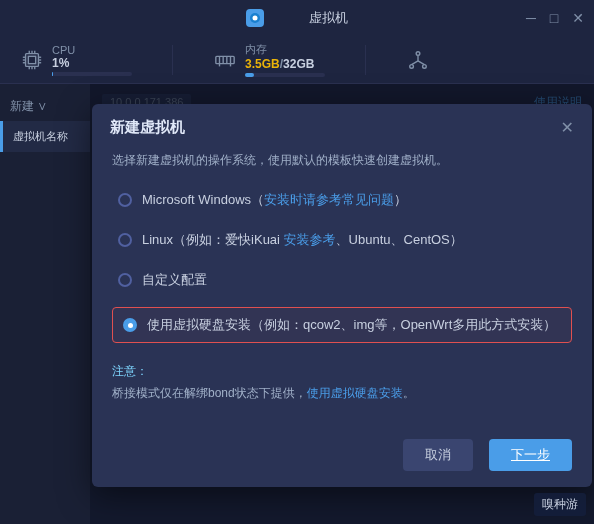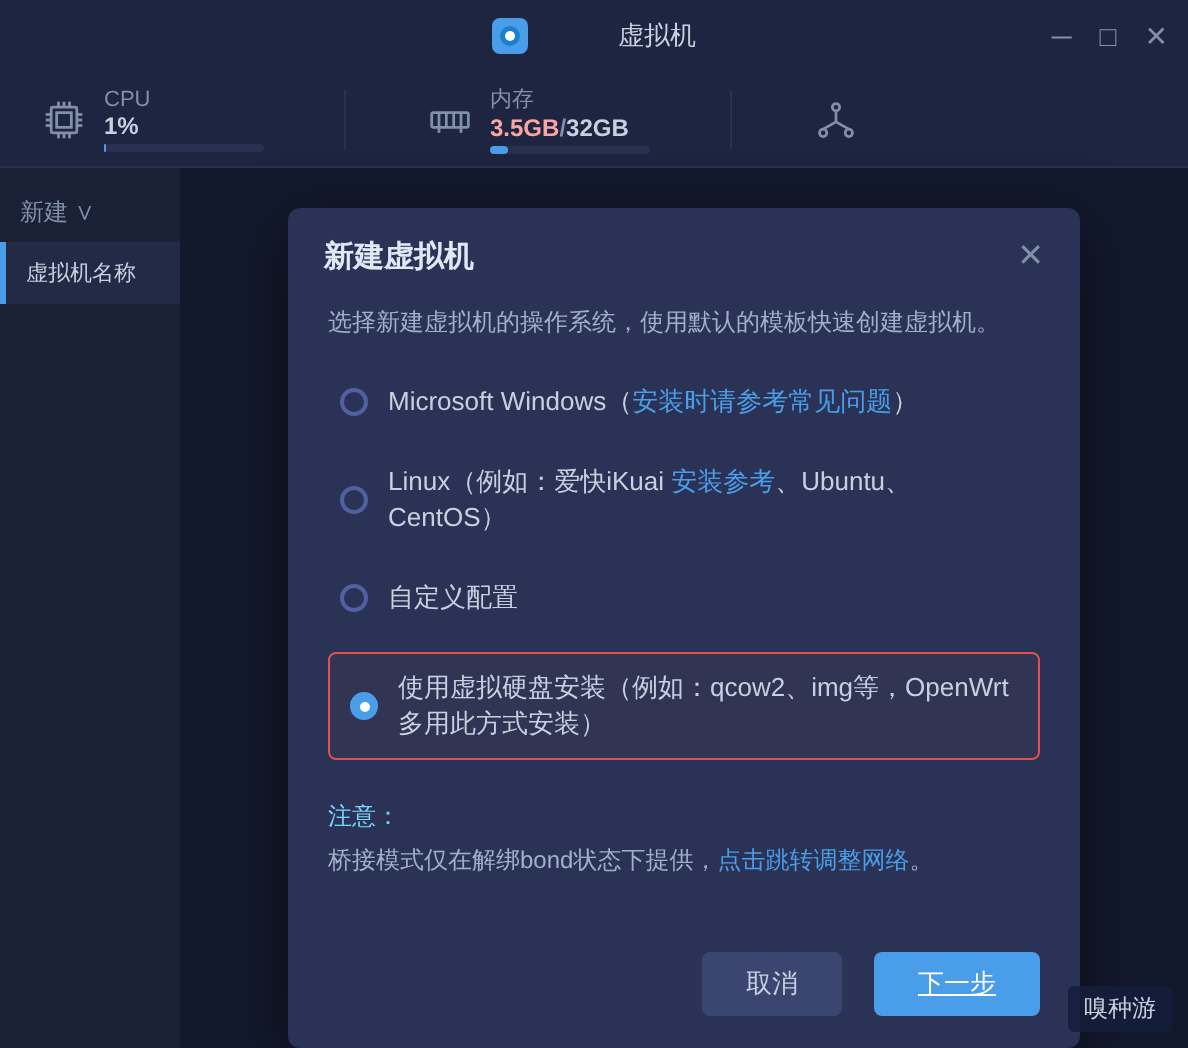--- a/index.html
+++ b/index.html
@@ -158,21 +158,21 @@
       align-items: flex-start;
       justify-content: center;
       padding-top: 20px;
       z-index: 10;
     }
 
     
     .dialog {
       background: #2a3355;
       border-radius: 6px;
-      width: 396px;
+      width: 500px;
       padding: 0;
       box-shadow: 0 8px 32px rgba(0,0,0,0.5);
     }
     .dialog-header {
       display: flex;
       align-items: center;
       justify-content: space-between;
       padding: 14px 18px 10px;
     }
     .dialog-title {
@@ -358,21 +358,21 @@
         <line x1="10" y1="8" x2="10" y2="16"></line>
         <line x1="14" y1="8" x2="14" y2="16"></line>
         <line x1="18" y1="8" x2="18" y2="16"></line>
         <line x1="6" y1="16" x2="6" y2="19"></line>
         <line x1="18" y1="16" x2="18" y2="19"></line>
       </svg>
     </div>
     <div class="stat-info">
       <span class="stat-label">内存</span>
       <span class="stat-value">
-        <span style="color:#fca5a5">3.5GB</span><span style="color:#8090a8">/</span><span>32GB</span>
+        <span style="color:#eab308">3.5GB</span><span style="color:#8090a8">/</span><span>32GB</span>
       </span>
       <div class="stat-bar-outer">
         <div class="stat-bar-inner" style="width:11%"></div>
       </div>
     </div>
   </div>
   <div class="divider-v"></div>
 
   <div class="stat-item">
     <div class="stat-icon net-icon">
@@ -389,20 +389,24 @@
 </div>
 
 <div class="main-area">
 
   <div class="sidebar">
     <div class="sidebar-btn">新建 ∨</div>
     <div class="sidebar-item active">虚拟机名称</div>
   </div>
 
   <div class="content-area">
+    <div class="content-topbar">
+      <span class="vm-tag">10.0.0.171.386</span>
+      <span class="usage-link">使用说明</span>
+    </div>
 
     <div class="overlay">
       <div class="dialog">
 
         <div class="dialog-header">
           <span class="dialog-title">新建虚拟机</span>
           <span class="dialog-close">✕</span>
         </div>
 
         <div class="dialog-body">
@@ -428,21 +432,21 @@
           </div>
 
           <div class="radio-option selected">
             <div class="radio-circle filled"></div>
             <span class="radio-label">使用虚拟硬盘安装（例如：qcow2、img等，OpenWrt多用此方式安装）</span>
           </div>
 
           <div class="notice">
             <div class="notice-title">注意：</div>
             <div class="notice-text">
-              <span>桥接模式仅在解绑bond状态下提供，</span><a class="link">点击跳转调整网络</a><span>。</span>
+              <span>桥接模式仅在解绑bond状态下提供，</span><a class="link">使用虚拟硬盘安装</a><span>。</span>
             </div>
           </div>
         </div>
 
         <div class="dialog-footer">
           <button class="btn-cancel">取消</button>
           <button class="btn-next">下一步</button>
         </div>
       </div>
     </div>

